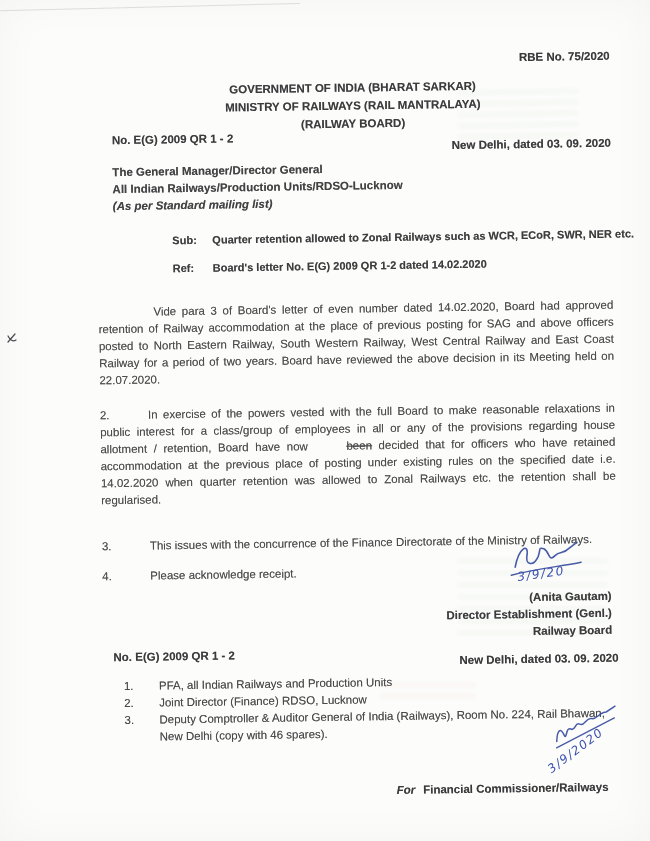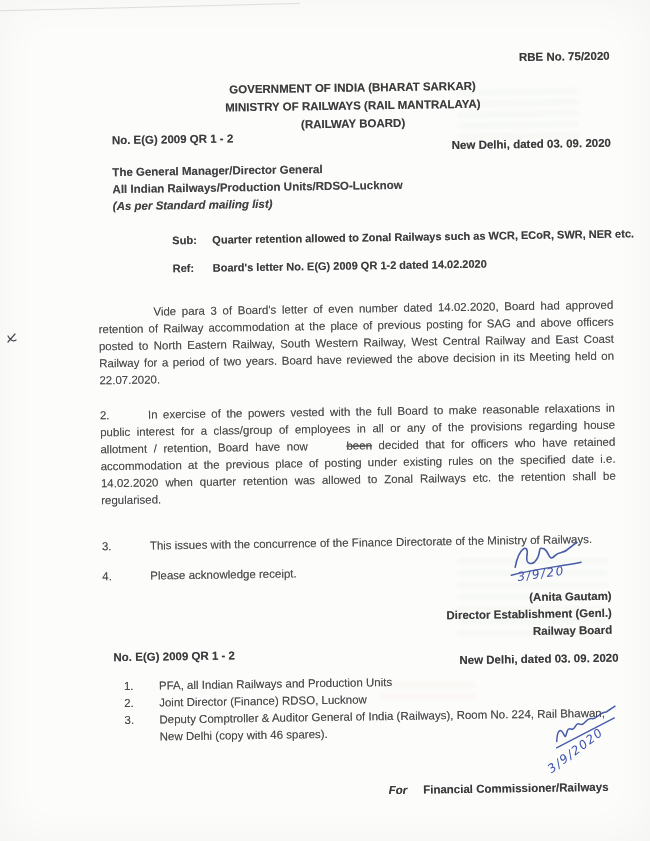--- a/index.html
+++ b/index.html
@@ -42,21 +42,21 @@
           font-size:12px; letter-spacing:1.5px; text-shadow:none; }
   .sig1 .nm { position:absolute; right:6px; font-weight:bold; color:#3c3c3e; }
   .sig1 .nm1 { top:50px; } .sig1 .nm2 { top:67px; } .sig1 .nm3 { top:84px; }
   .meta-row2 { display:flex; justify-content:space-between; align-items:flex-start; margin-top:-6px; }
   .file-no2 { font-weight:bold; color:#3b3b3d; margin-left:10px; }
   .place-date2 { font-weight:bold; color:#3a3a3c; margin-top:8px; }
   .cc { margin-top:4px; }
   .cc-item { position:relative; padding-left:55px; color:#49494b; }
   .cc-num { position:absolute; left:20px; top:0; }
   .for-line { margin-top:40px; text-align:right; padding-right:12px; font-weight:bold; color:#3b3b3d; }
-  .for-label { font-style:italic; margin-right:16px; }
+  .for-label { font-style:italic; margin-right:8px; }
   .sig2-scribble { position:absolute; top:716px; right:30px; transform:rotate(-16deg); }
   .sig2-date { position:absolute; top:746px; right:46px; transform:rotate(-36deg); }
   
   .edge-top { position:absolute; top:7px; left:-30px; width:330px; height:1px;
               background:#d2d2cc; transform:rotate(-1.4deg); opacity:.7; }
   .pen-mark { position:absolute; left:6px; top:332px; }
   .ghost { position:absolute; filter:blur(2px); opacity:.14; pointer-events:none; }
   .g1 { top:88px;  right:72px;  width:120px; height:58px;
         background:repeating-linear-gradient(0deg, rgba(45,130,60,0) 0 9px,  rgba(45,130,60,.55) 9px 11px); transform:rotate(-1deg); }
   .g2 { top:556px; right:42px;  width:150px; height:88px;

